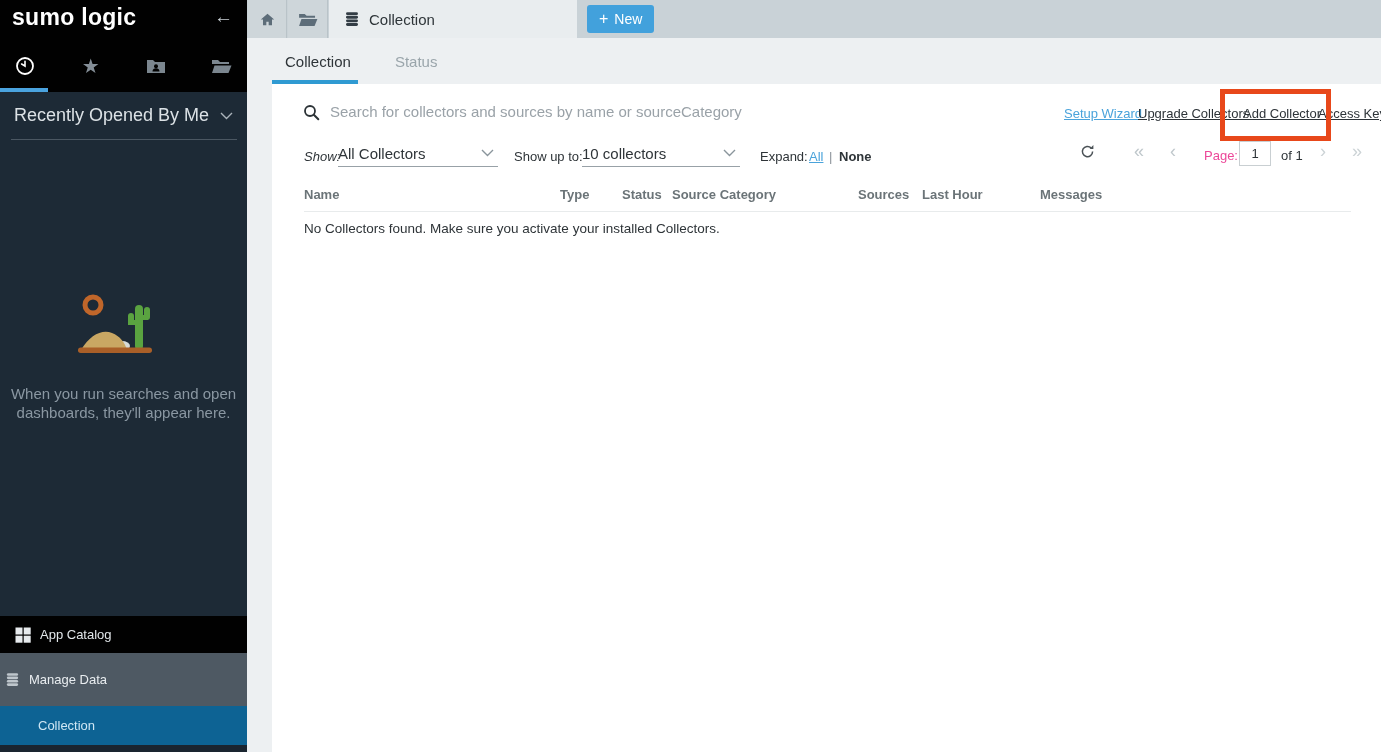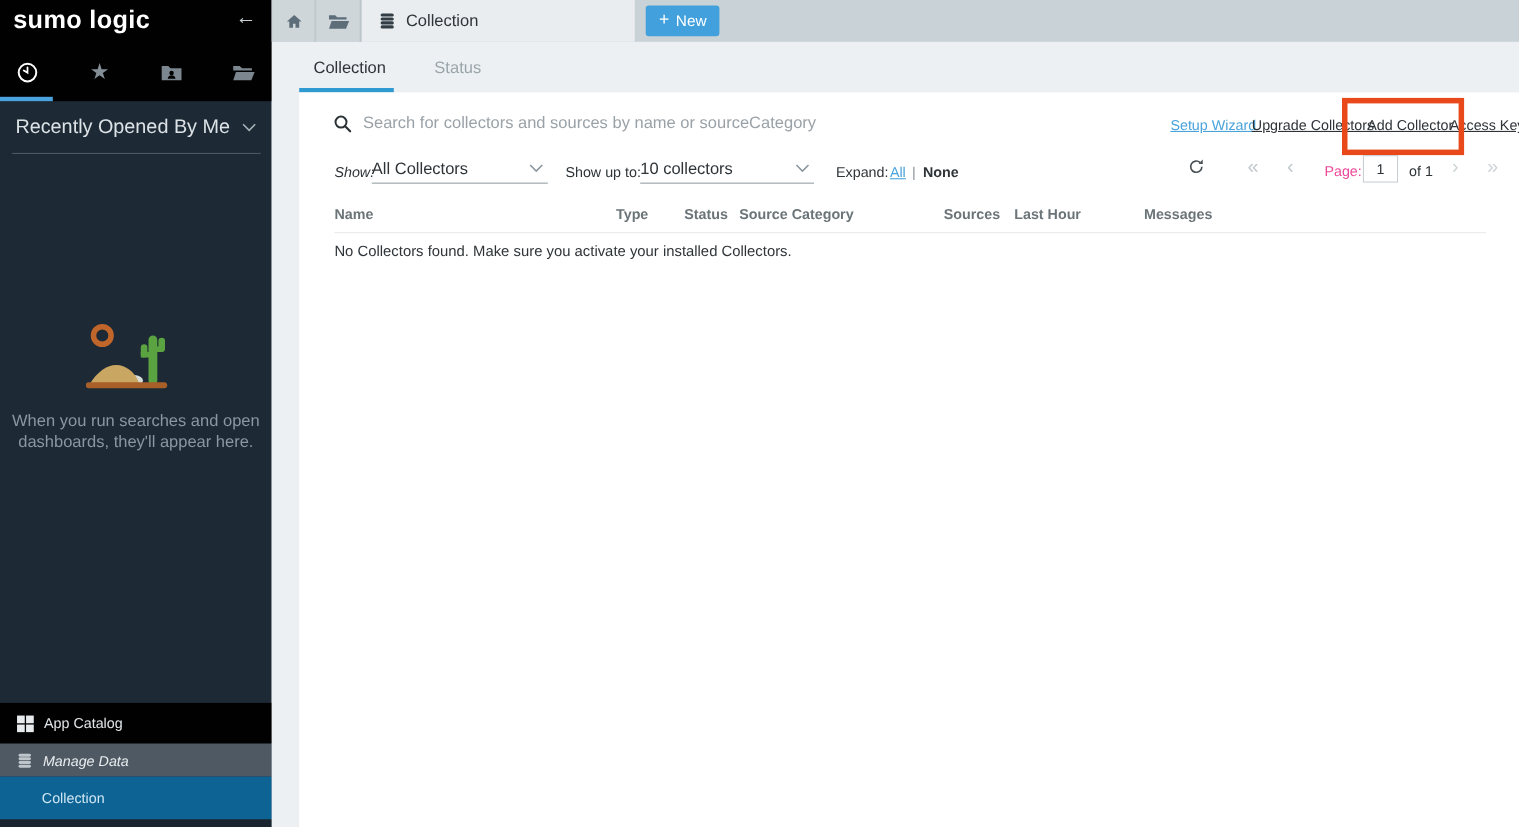--- a/index.html
+++ b/index.html
@@ -13,25 +13,25 @@
   .logo { position:absolute; left:12px; top:4px; color:#fff; font-size:23px; font-weight:bold; letter-spacing:.3px; }
   .collapse-btn { position:absolute; right:14px; top:6px; color:#c9d0d5; font-size:19px; cursor:pointer; background:none; border:none; font-family:inherit; }
   .sb-icons { position:absolute; top:44px; left:0; width:247px; height:44px; display:flex; align-items:center; justify-content:space-between; padding:0 12px; }
   .sb-icon-btn { width:26px; height:26px; display:flex; align-items:center; justify-content:center; cursor:pointer; }
   .star-glyph { font-size:20px; color:#848e97; line-height:1; }
   .active-bar { position:absolute; left:0; top:88px; width:48px; height:4px; background:#4aa3df; }
   .recent-row { position:absolute; top:92px; left:0; width:247px; height:47px; display:flex; align-items:center; justify-content:space-between; padding:0 14px; color:#dce2e6; font-size:18px; cursor:pointer; }
   .recent-underline { position:absolute; top:139px; left:11px; width:226px; height:1px; background:#4b5762; }
   .empty-state { position:absolute; top:293px; left:0; width:247px; text-align:center; }
   .empty-title { margin-top:26px; font-size:28px; color:#a9b3bb; font-weight:400; }
-  .empty-desc { margin-top:13px; font-size:15px; color:#8a97a2; line-height:19px; padding:0 10px; }
+  .empty-desc { margin-top:25px; font-size:15px; color:#8a97a2; line-height:19px; padding:0 10px; }
   .sb-bottom { position:absolute; bottom:0; left:0; width:247px; }
   .sb-item { display:flex; align-items:center; font-size:13px; cursor:pointer; }
   .sb-item.ac { height:37px; background:#010101; color:#e2e7ea; padding-left:15px; gap:9px; }
-  .sb-item.md { height:30px; background:#4e5963; color:#e9edf0; padding-left:15px; gap:9px;font-style:italic; }
+  .sb-item.md { height:53px; background:#4e5963; color:#e9edf0; padding-left:5px; gap:9px; }
   .sb-item.col { height:39px; background:#0d6394; color:#cfe7f4; padding-left:38px; }
   .sb-strip { height:7px; background:#1a2530; }
 
   
   .main { position:absolute; left:247px; top:0; width:1134px; height:752px; background:#edf0f2; }
   .tabbar { position:absolute; top:0; left:0; width:1134px; height:38px; background:#c9d2d7; }
   .tb-btn { position:absolute; top:0; height:38px; background:#ced6da; border:none; border-right:1px solid #b9c3c8; display:flex; align-items:center; justify-content:center; cursor:pointer; }
   .tb-home { left:1px; width:39px; }
   .tb-folder { left:41px; width:40px; }
   .tab-active { position:absolute; left:82px; top:0; width:248px; height:38px; background:#e9edef; display:flex; align-items:center; padding-left:15px; gap:9px; font-size:15px; color:#2e3539; cursor:pointer; }

